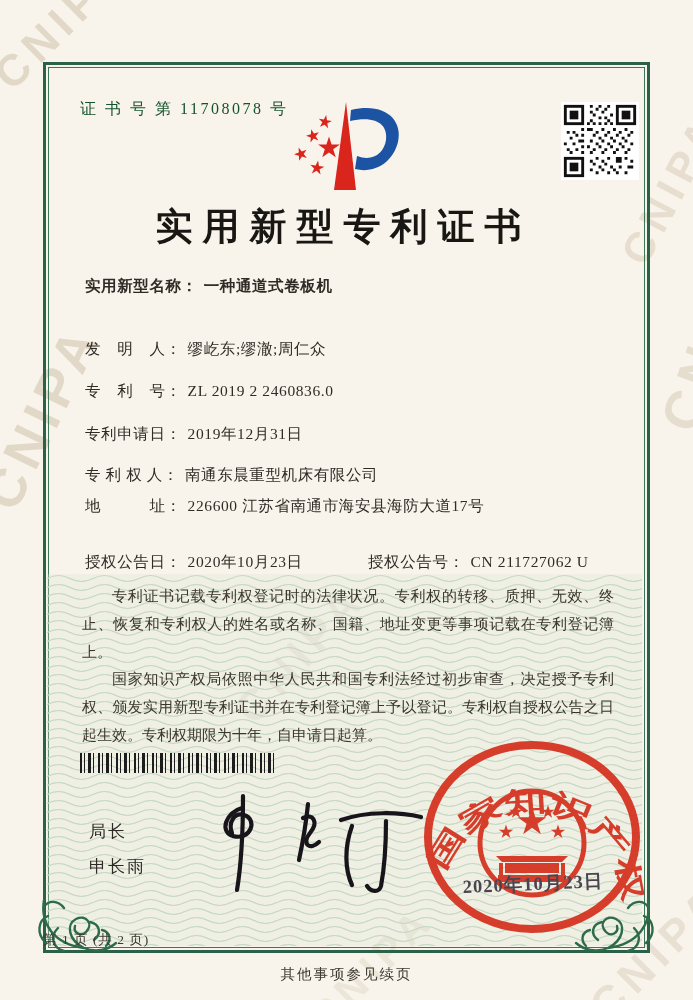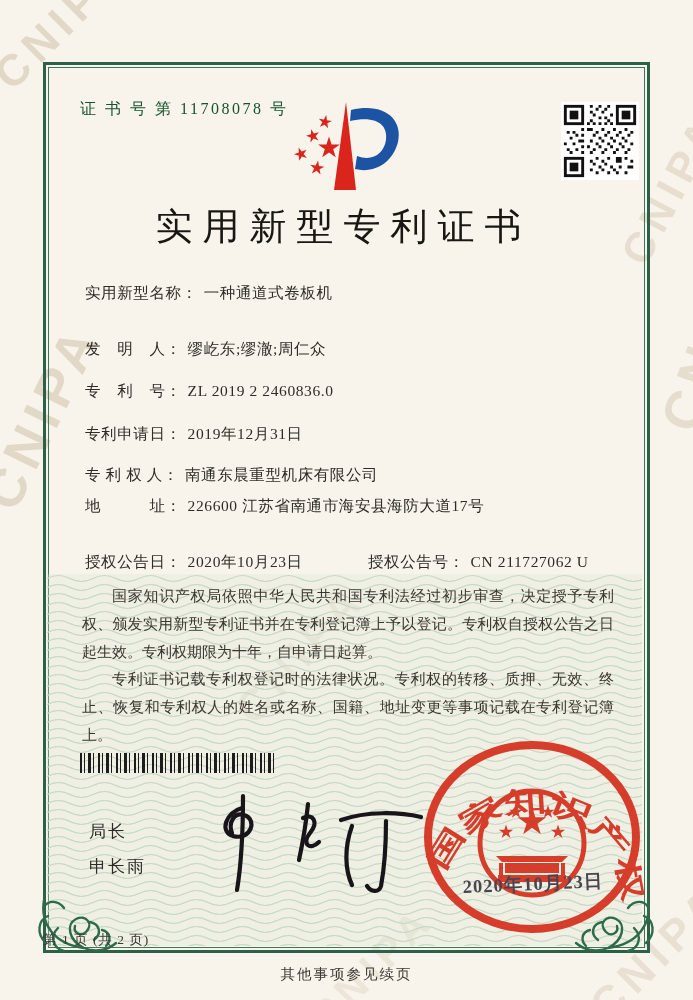--- a/index.html
+++ b/index.html
@@ -29,21 +29,21 @@
   }
   
   .waveband{position:absolute;left:47px;top:574px;width:595px;height:372px;background:rgba(214,228,210,.28);}
   .waveband svg{display:block;}
   .certno{
     position:absolute;left:80px;top:99px;
     font-size:16px;letter-spacing:2.5px;color:#14532d;
   }
   .title{
     position:absolute;left:43px;top:202px;width:601px;
-    text-align:center;font-size:37px;font-weight:400;
+    text-align:center;font-size:37px;font-weight:700;
     letter-spacing:10px;color:#191713;
   }
   .row{position:absolute;left:85px;font-size:15.5px;letter-spacing:.6px;color:#2f2c27;white-space:nowrap;}
   .row .flabel{margin-right:6px;}
   .paras{
     position:absolute;left:82px;top:583px;width:532px;
     font-size:15px;line-height:1.85;color:#3a352e;text-align:justify;
   }
   .paras p{margin:0;text-indent:2em;}
   .barcode{
@@ -158,21 +158,21 @@
   <g fill="#111111">
     <rect x="2" y="2" width="3" height="3"></rect>
       <rect x="20" y="2" width="3" height="3"></rect>
       <rect x="2" y="20" width="3" height="3"></rect>
   </g>
   <path fill="#111111" d="M9 0h1v1h-1zM12 0h1v1h-1zM15 0h1v1h-1zM11 1h1v1h-1zM14 1h1v1h-1zM9 2h1v1h-1zM13 2h1v1h-1zM10 3h1v1h-1zM16 3h1v1h-1zM12 4h1v1h-1zM14 4h1v1h-1zM9 5h1v1h-1zM15 5h1v1h-1zM8 6h1v1h-1zM10 6h1v1h-1zM12 6h1v1h-1zM14 6h1v1h-1zM16 6h1v1h-1zM6 8h1v1h-1zM6 10h1v1h-1zM6 12h1v1h-1zM6 14h1v1h-1zM6 16h1v1h-1zM1 9h1v1h-1zM3 9h1v1h-1zM4 10h1v1h-1zM2 11h1v1h-1zM5 12h1v1h-1zM0 13h1v1h-1zM3 13h1v1h-1zM1 15h1v1h-1zM4 15h1v1h-1zM2 16h1v1h-1zM8 8h2v1h-2zM11 9h1v1h-1zM13 8h1v1h-1zM15 9h1v1h-1zM17 8h1v1h-1zM19 9h1v1h-1zM21 8h1v1h-1zM23 9h1v1h-1zM10 10h1v1h-1zM12 11h1v1h-1zM14 10h1v1h-1zM16 11h1v1h-1zM18 10h1v1h-1zM20 11h1v1h-1zM22 10h1v1h-1zM9 12h1v1h-1zM11 13h1v1h-1zM13 12h1v1h-1zM15 13h1v1h-1zM17 12h1v1h-1zM19 13h1v1h-1zM21 12h1v1h-1zM23 13h1v1h-1zM8 14h1v1h-1zM10 15h1v1h-1zM12 14h1v1h-1zM14 15h1v1h-1zM16 14h1v1h-1zM18 15h1v1h-1zM20 14h1v1h-1zM22 15h1v1h-1zM9 16h1v1h-1zM13 16h1v1h-1zM17 16h1v1h-1zM21 16h1v1h-1zM18 18h2v2h-2zM21 18h1v1h-1zM23 19h1v1h-1zM19 21h1v1h-1zM22 21h2v1h-2zM18 23h1v1h-1zM21 23h1v1h-1zM11 18h1v1h-1zM9 19h1v1h-1zM13 19h1v1h-1zM15 18h1v1h-1zM10 20h1v1h-1zM12 21h1v1h-1zM14 20h1v1h-1zM16 21h1v1h-1zM9 22h1v1h-1zM11 23h1v1h-1zM13 22h1v1h-1zM15 23h1v1h-1zM17 22h1v1h-1z"></path>
 </svg>
 
 <div class="title">实用新型专利证书</div>
 
-<div class="row" style="top:283px;">
+<div class="row" style="top:276px;font-weight:bold;">
   <span class="flabel">实用新型名称：</span><span class="fvalue">一种通道式卷板机</span>
 </div>
 <div class="row" style="top:339px;">
   <span class="flabel">发　明　人：</span><span class="fvalue">缪屹东;缪澈;周仁众</span>
 </div>
 <div class="row" style="top:381px;text-align:center;">
   <span class="flabel">专　利　号：</span><span class="fvalue">ZL 2019 2 2460836.0</span>
 </div>
 <div class="row" style="top:424px;">
   <span class="flabel">专利申请日：</span><span class="fvalue">2019年12月31日</span>
@@ -184,22 +184,22 @@
   <span class="flabel">地　　　址：</span><span class="fvalue">226600 江苏省南通市海安县海防大道17号</span>
 </div>
 <div class="row" style="top:552px;">
   <span class="flabel">授权公告日：</span><span class="fvalue">2020年10月23日</span>
 </div>
 <div class="row" style="top:552px;left:368px;">
   <span class="flabel">授权公告号：</span><span class="fvalue">CN 211727062 U</span>
 </div>
 
 <div class="paras">
+  <p>专利证书记载专利权登记时的法律状况。专利权的转移、质押、无效、终止、恢复和专利权人的姓名或名称、国籍、地址变更等事项记载在专利登记簿上。</p>
   <p>国家知识产权局依照中华人民共和国专利法经过初步审查，决定授予专利权、颁发实用新型专利证书并在专利登记簿上予以登记。专利权自授权公告之日起生效。专利权期限为十年，自申请日起算。</p>
-  <p>专利证书记载专利权登记时的法律状况。专利权的转移、质押、无效、终止、恢复和专利权人的姓名或名称、国籍、地址变更等事项记载在专利登记簿上。</p>
 </div>
 
 <div class="barcode"></div>
 
 <div class="director-title">局长</div>
 <div class="director-name">申长雨</div>
 
 <svg class="signature" width="235" height="108" viewBox="0 0 235 108">
   <g fill="none" stroke="#17151a" stroke-width="4.2" stroke-linecap="round" stroke-linejoin="round">
     <path d="M47,20 C31,24 24,44 38,48 C56,53 63,31 49,27 C39,24 33,35 37,45"></path>

